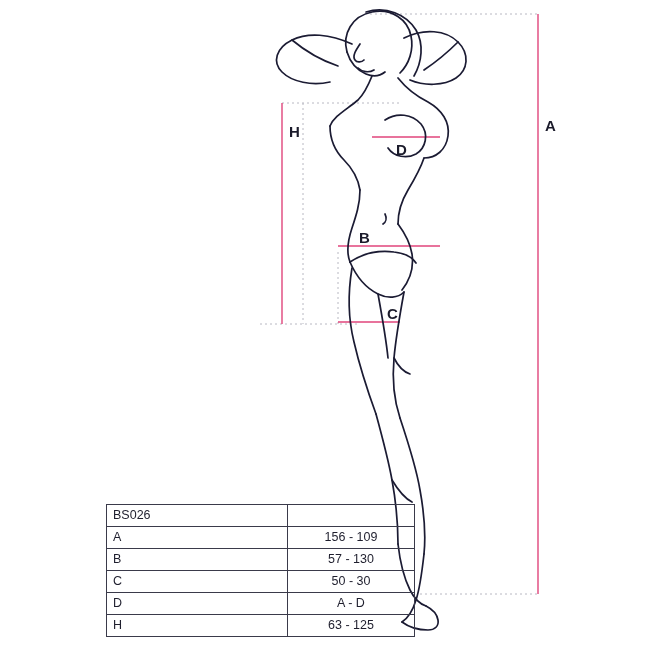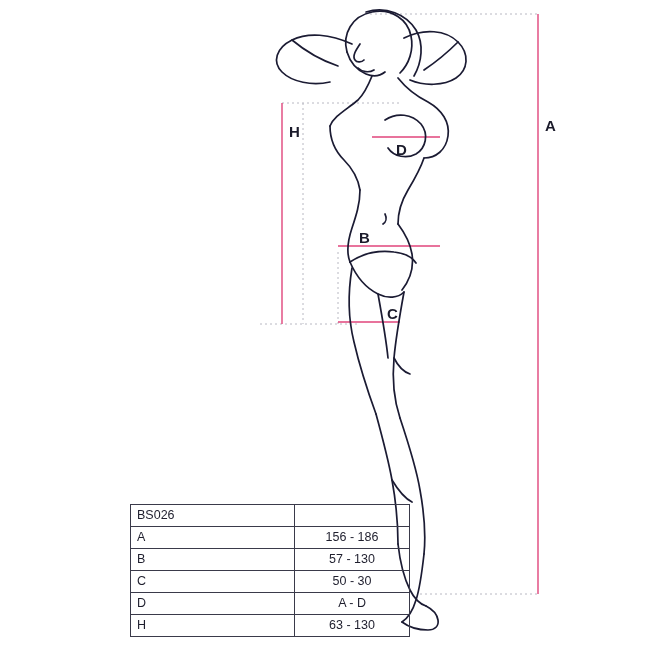--- a/index.html
+++ b/index.html
@@ -25,23 +25,23 @@
     position: absolute;
     font-family: "Liberation Sans", sans-serif;
     font-size: 15px;
     font-weight: bold;
     color: #1b1b2b;
     letter-spacing: 0.2px;
   }
   
   #size-table {
     position: absolute;
-    left: 130px;
+    left: 106px;
     top: 504px;
-    width: 280px;
+    width: 309px;
     border-collapse: collapse;
     font-size: 12.5px;
     color: #1f1f2e;
     background: transparent;
   }
   #size-table td {
     border: 1px solid #3a3a4a;
     height: 21px;
     padding: 0 6px;
     line-height: 21px;
@@ -157,32 +157,32 @@
 <div class="meas-label" style="left:387px; top:305px;">C</div>
 
 <table id="size-table">
   <tbody>
     <tr>
       <td class="code-cell">BS026</td>
       <td class="blank-cell"></td>
     </tr>
     <tr>
       <td class="key-cell">A</td>
-      <td class="val-cell">156 - 186</td>
+      <td class="val-cell">156 - 109</td>
     </tr>
     <tr>
       <td class="key-cell">B</td>
       <td class="val-cell">57 - 130</td>
     </tr>
     <tr>
       <td class="key-cell">C</td>
       <td class="val-cell">50 - 30</td>
     </tr>
     <tr>
       <td class="key-cell">D</td>
       <td class="val-cell">A - D</td>
     </tr>
     <tr>
       <td class="key-cell">H</td>
-      <td class="val-cell">63 - 130</td>
+      <td class="val-cell">63 - 125</td>
     </tr>
   </tbody>
 </table>
 
 </body></html>

